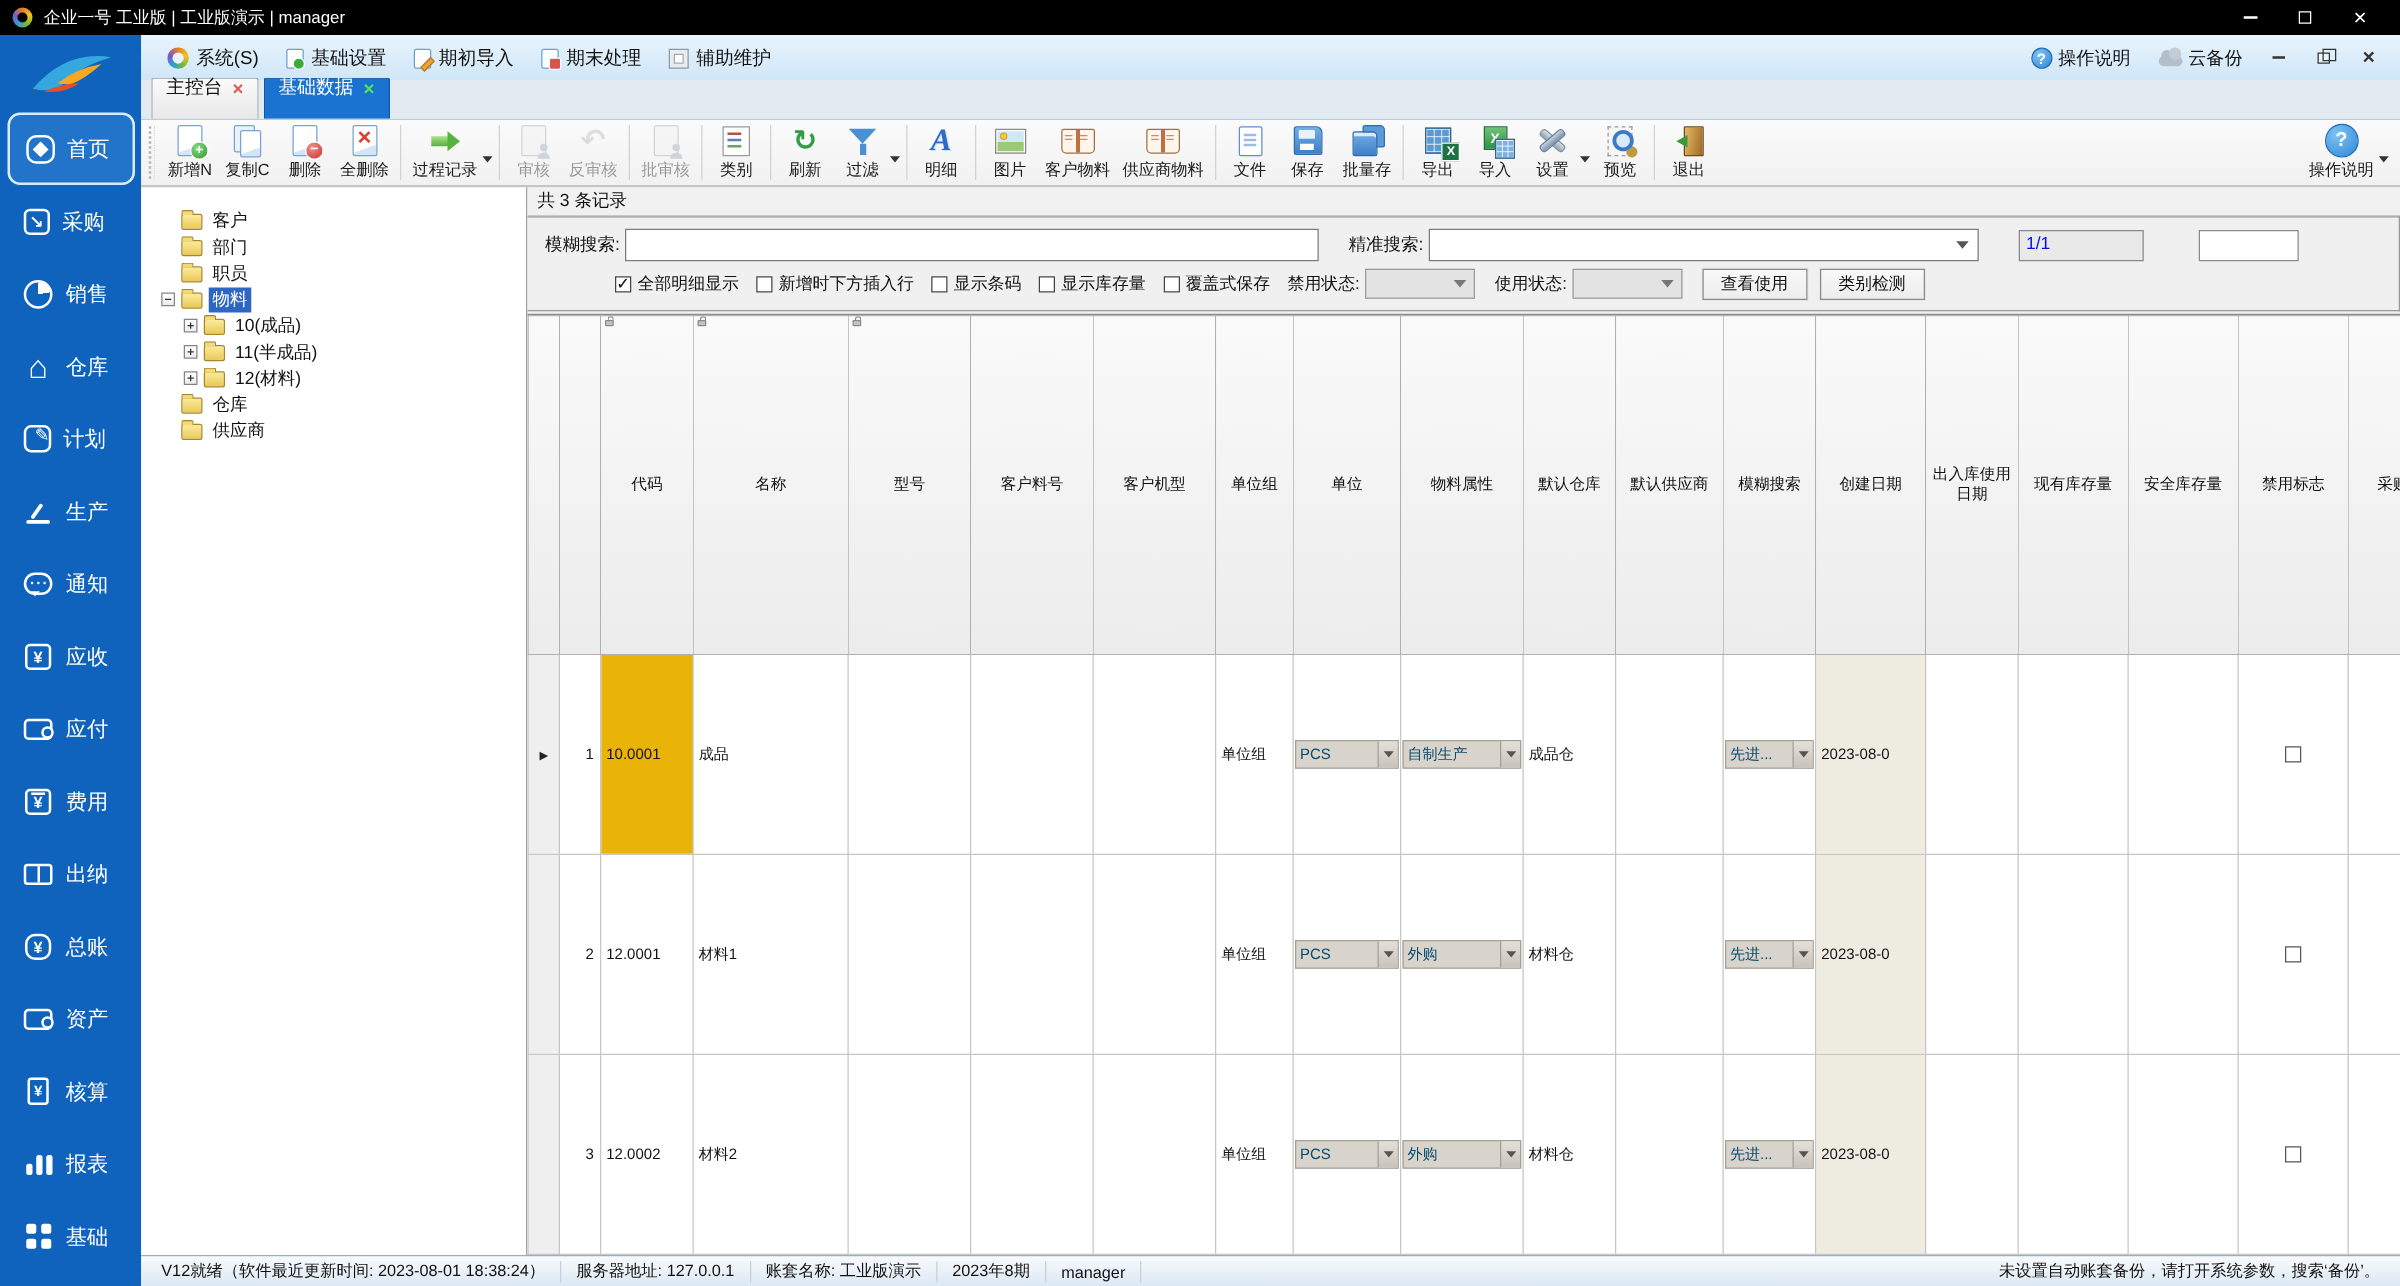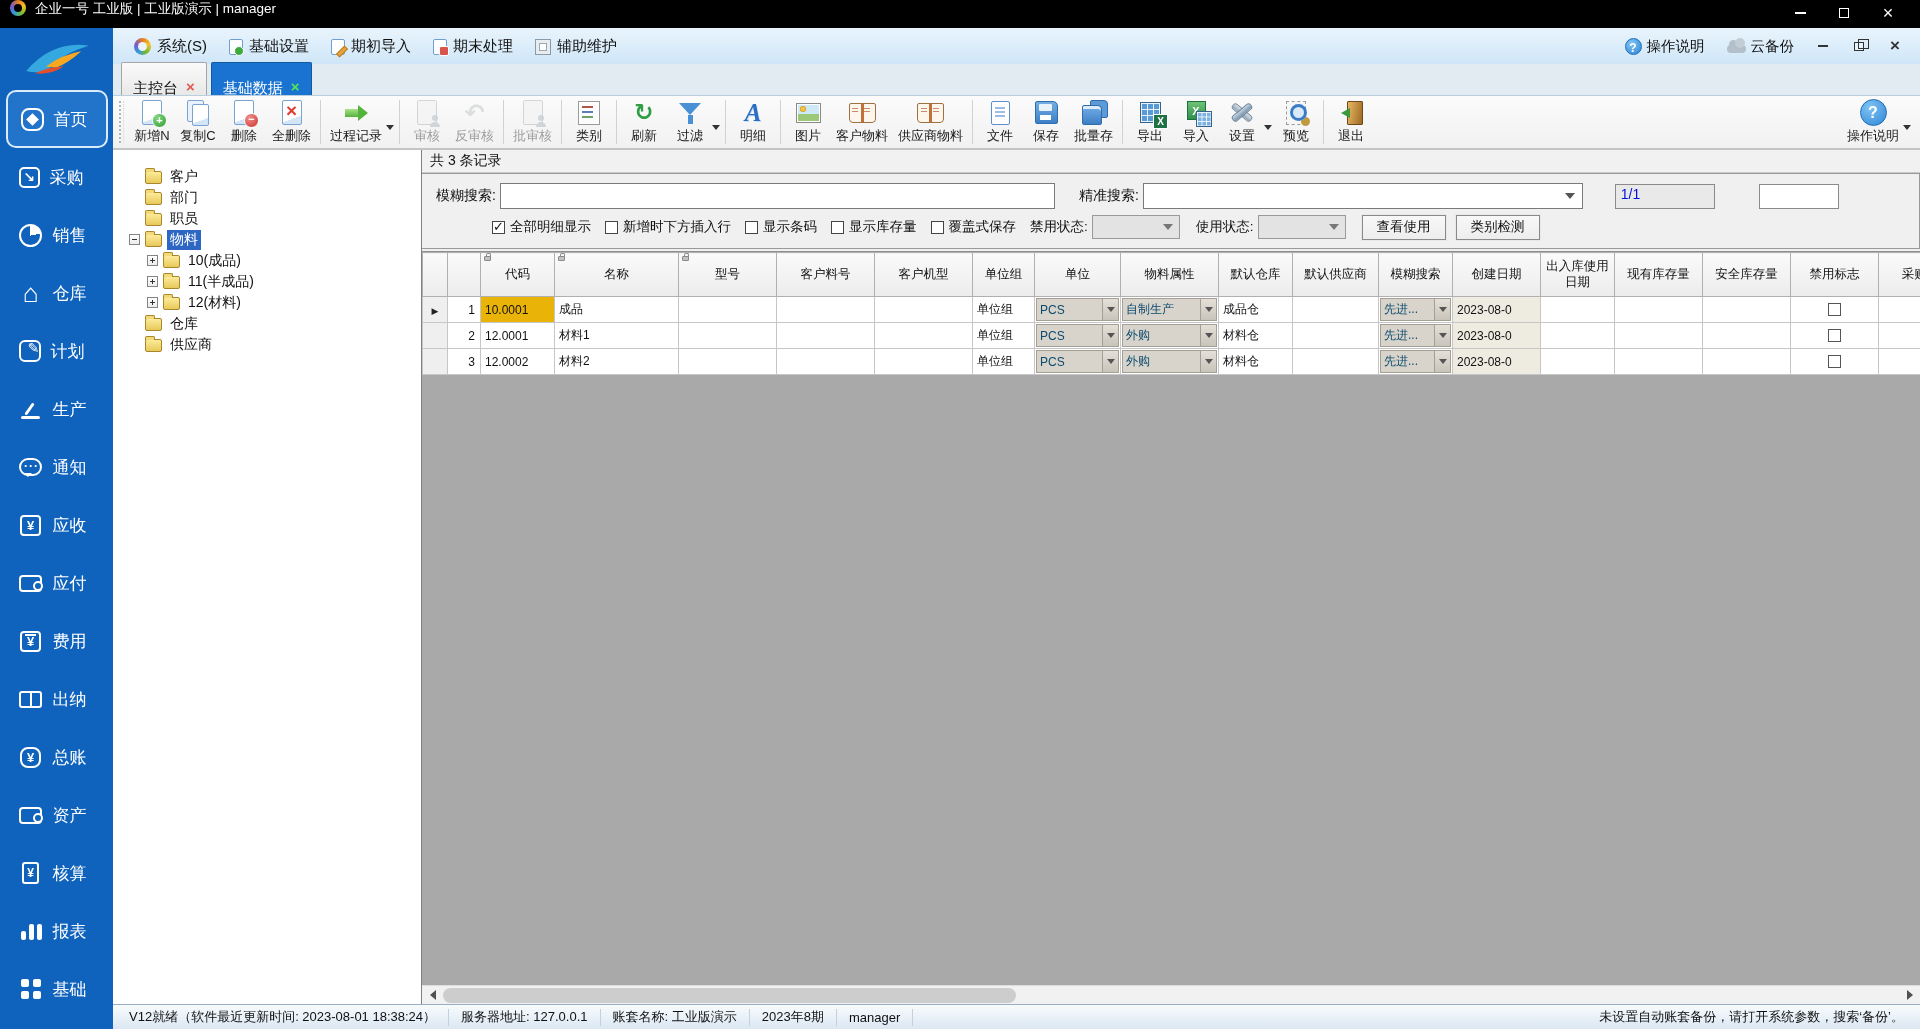--- a/index.html
+++ b/index.html
@@ -1,19 +1,19 @@
 <!DOCTYPE html>
 <html><head>
 <meta charset="utf-8">
 <style>
 *{box-sizing:border-box;margin:0;padding:0}
 html,body{width:1920px;height:1029px;overflow:hidden;font-family:"Liberation Sans","DejaVu Sans",sans-serif;background:#fff;color:#111}
 
 
-.titlebar{height:28px;background:#000;color:#fff;display:flex;padding:0 10px;font-size:13.5px;gap:9px}
+.titlebar{height:28px;background:#000;color:#fff;display:flex;align-items:center;padding:0 10px;font-size:13.5px;gap:9px}
 .ring{width:16px;height:16px;border-radius:50%;background:conic-gradient(#e87f1e,#f3c324,#7bb92c,#2e9ed8,#7b58c9,#e87f1e);position:relative;flex-shrink:0}
 .ring::after{content:"";position:absolute;inset:4px;border-radius:50%;background:#000}
 .titlebar .win{margin-left:auto;display:flex}
 .wbtn{width:44px;height:26px;display:flex;align-items:center;justify-content:center;color:#fff;font-size:14px}
 .wmin{width:11px;border-bottom:2px solid #fff}
 .wmax{width:10px;height:10px;border:1.5px solid #fff}
 .wclose::before{content:"×";font-size:18px;line-height:10px}
 
 
 .shell{display:flex;height:1001px}
@@ -78,21 +78,21 @@
 .cloud::before{content:"";position:absolute;left:2px;top:-5px;width:9px;height:9px;background:#b3bfca;border-radius:50%}
 .cloud::after{content:"";position:absolute;left:8px;top:-7px;width:10px;height:10px;background:#c3cdd6;border-radius:50%}
 .iwc{width:30px;height:22px;display:flex;align-items:center;justify-content:center;color:#333}
 .iwc-min{width:10px;border-bottom:2px solid #333}
 .iwc-restore{width:10px;height:9px;border:1px solid #333;position:relative;background:#e9f3fb}
 .iwc-restore::before{content:"";position:absolute;top:-4px;left:3px;width:9px;height:8px;border:1px solid #333}
 .iwc-close::before{content:"×";font-size:17px;font-weight:bold;line-height:10px}
 
 
 .tabbar{height:31px;background:#e2ebf2;display:flex;align-items:flex-end;padding:4px 6px 0 8px;gap:4px}
-.tab{height:27px;padding:16px 11px;display:flex;align-items:flex-start;gap:8px;background:linear-gradient(#fafafa,#e8e8e8);border:1px solid #a5a5a5;border-bottom:none;font-size:15px;border-radius:2px 2px 0 0}
+.tab{height:27px;padding:16px 11px;display:flex;align-items:flex-end;gap:8px;background:linear-gradient(#fafafa,#e8e8e8);border:1px solid #a5a5a5;border-bottom:none;font-size:15px;border-radius:2px 2px 0 0}
 .tab.active{background:#1a73d1;color:#fff;border-color:#105a9e}
 .tabx{font-size:15px;font-weight:bold;line-height:1}
 .tabx.red{color:#e05a50}
 .tabx.green{color:#53e853}
 
 
 .toolbar{height:55px;background:linear-gradient(#fbfbfb,#f1f1f1);border-top:1px solid #b9cede;border-bottom:2px solid #c4c4c4;display:flex;align-items:center;padding:2px 8px 2px 6px}
 .grip{width:5px;height:42px;border-left:2px dotted #b5b5b5;border-right:1px dotted #d7d7d7;margin-right:5px}
 .tbtn{display:flex;flex-direction:column;align-items:center;justify-content:center;padding:2px 5px;gap:1px;font-size:13px;white-space:nowrap;color:#1a1a1a}
 .tbtn.disabled{opacity:.42}
@@ -174,21 +174,21 @@
 .page-box{width:100px;height:25px;background:#e9e9e9;border:1px solid #8a8a8a;color:#0010dd;font-size:14px;padding:1px 5px;margin-left:32px}
 .mini-box{width:80px;height:25px;background:#fff;border:1px solid #8a8a8a;margin-left:44px}
 .fcheck{display:flex;align-items:center;margin-right:14px;white-space:nowrap}
 .fcb{width:13px;height:13px;border:1px solid #444;background:#fff;position:relative;margin-right:5px;flex-shrink:0}
 .fcb.checked::after{content:"✓";position:absolute;top:-3px;left:0;font-size:13px;font-weight:bold;color:#111}
 .scombo{width:88px;height:24px;background:#e3e3e3;border:1px solid #9a9a9a;display:flex;align-items:center;justify-content:flex-end;padding-right:6px;margin-right:16px}
 .scombo::after{content:"";border:5px solid transparent;border-top:6px solid #777;margin-top:5px}
 .fbtn{height:25px;padding:0 14px;background:linear-gradient(#f8f8f8,#ededed);border:1px solid #8a8a8a;box-shadow:0 0 0 1px #e8e8e8;font-size:13.5px;display:flex;align-items:center;margin-right:10px;white-space:nowrap}
 
 
-.grid-area{flex:1;display:flex;flex-direction:column;min-height:0;background:#a9a9a9;overflow:hidden;margin-top:2px;border-top:1px solid #8f8f8f}
+.grid-area{flex:1;display:flex;flex-direction:row;min-height:0;background:#a9a9a9;overflow:hidden;margin-top:2px;border-top:1px solid #8f8f8f}
 table{border-collapse:collapse;table-layout:fixed;width:1540px;background:#fff;font-size:12px;flex-shrink:0}
 th{background:linear-gradient(#fafafa,#ececec);border:1px solid #b0b0b0;height:44px;font-weight:normal;position:relative;padding:0 2px;font-size:12.5px;word-break:break-all;line-height:1.25}
 td{border:1px solid #c6c6c6;height:26px;padding:0 4px;background:#fff;overflow:hidden;white-space:nowrap;text-align:left}
 td.selcell{background:#efefef;padding:0;text-align:center}
 td.numcell{text-align:right;padding-right:5px}
 td.hl{background:#eab308}
 td.combo{padding:1px;background:#fff}
 td.date{background:#eeece1}
 .combo-inner{display:flex;height:23px;border:1px solid #a5a096;background:#d8d4cb;align-items:center}
 .combo-inner .txt{flex:1;padding:0 3px;overflow:hidden;white-space:nowrap;color:#0c4a6e}

